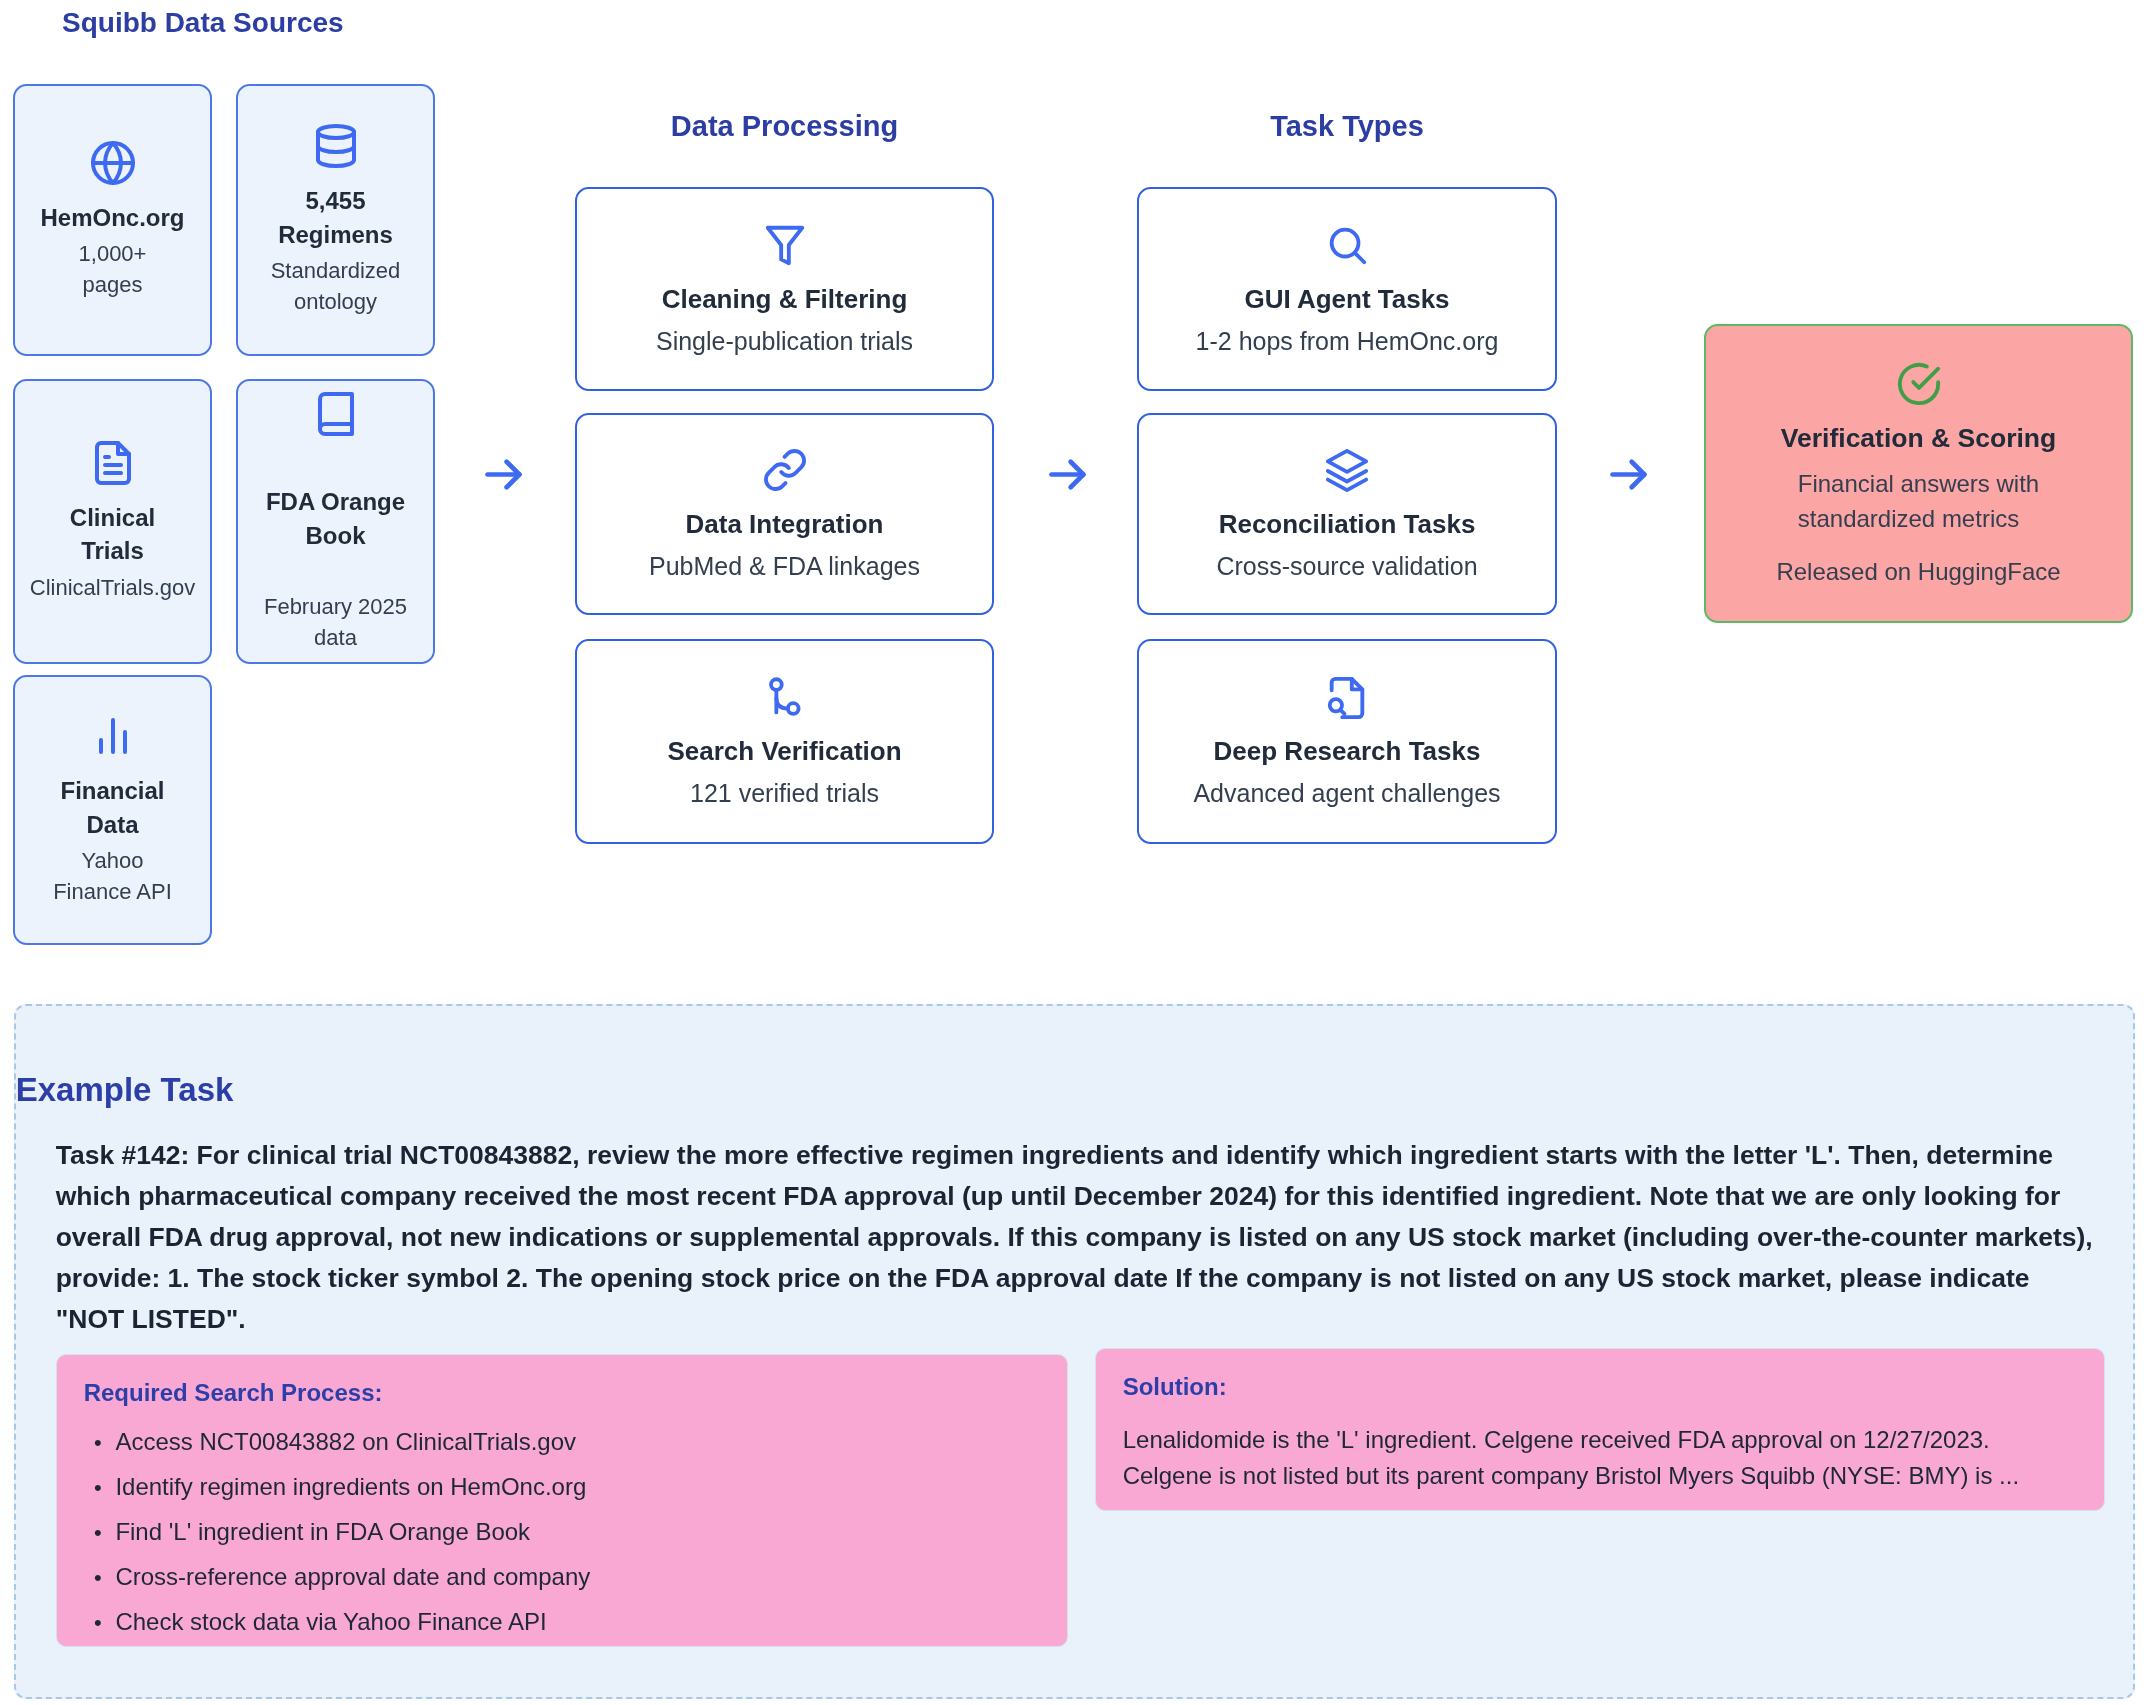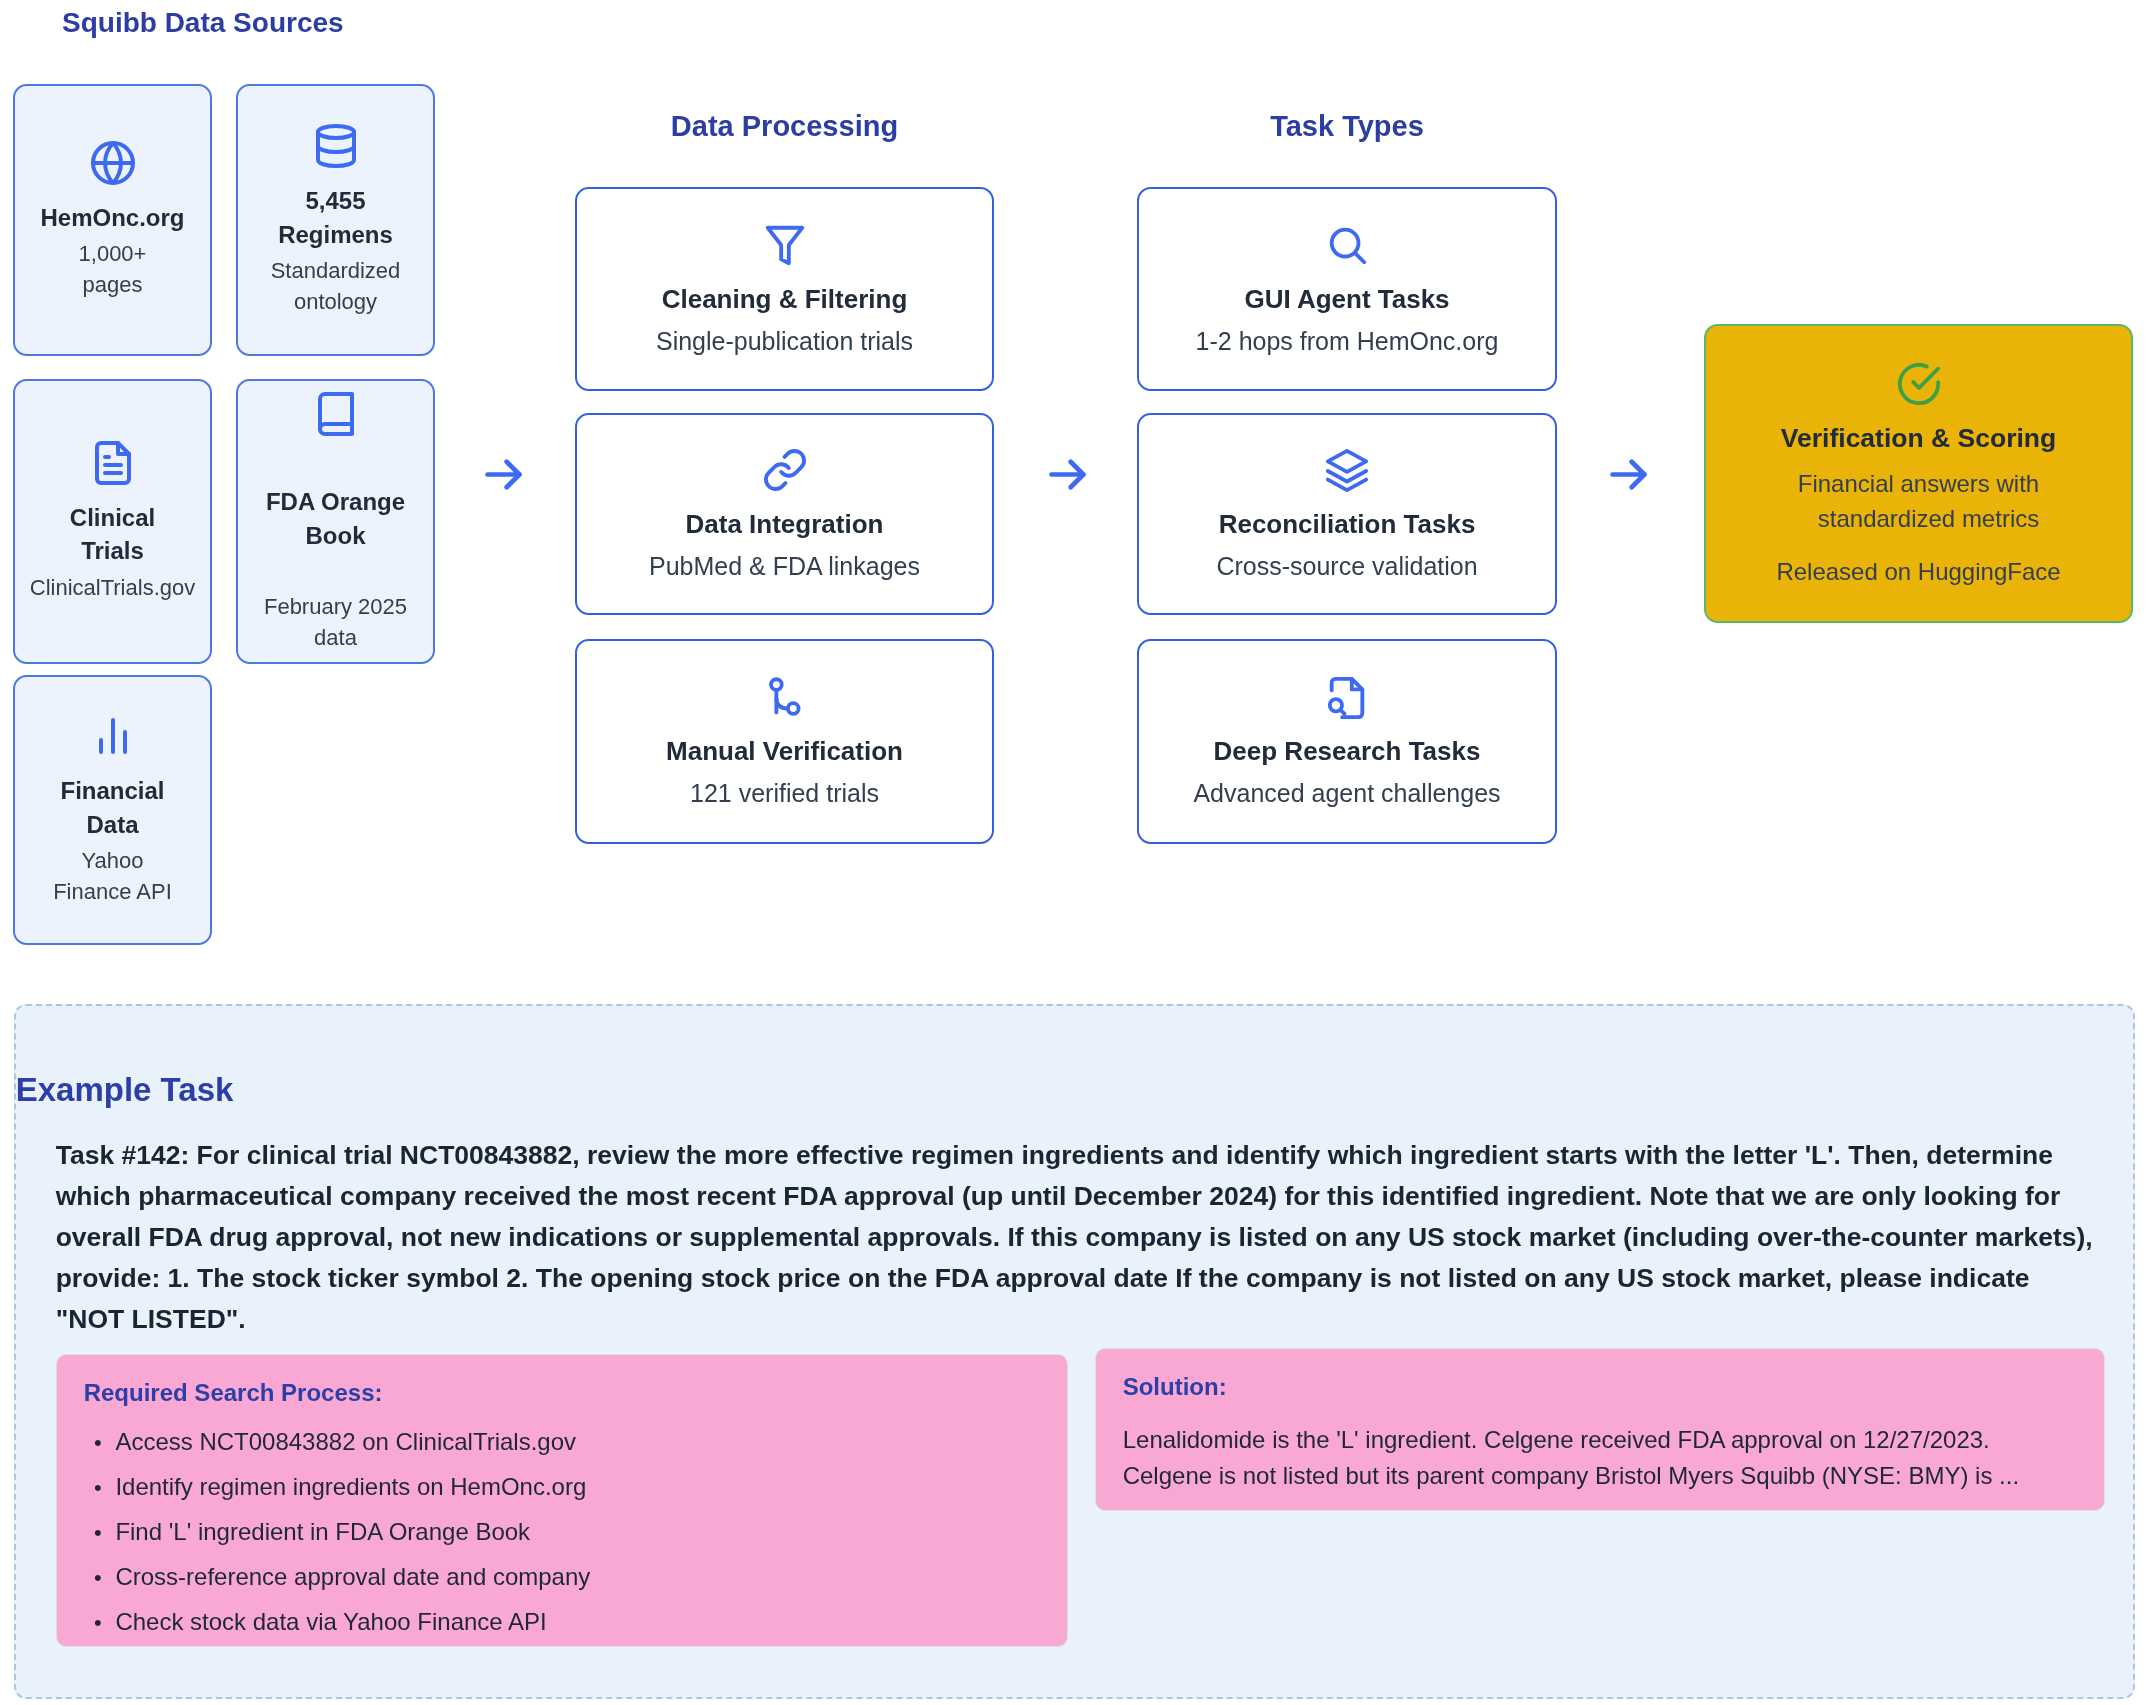--- a/index.html
+++ b/index.html
@@ -32,22 +32,22 @@
   .src-card .ic{color:var(--blue-icon);margin-bottom:13.7px;}
   .src-card .t{font-size:24px;font-weight:700;color:var(--dark);line-height:1.4;white-space:pre-line;}
   .src-card .s{font-size:22px;color:var(--dark2);line-height:1.4;margin-top:5.1px;white-space:pre-line;}
 
   .flow-box{position:absolute;border:2.6px solid var(--box-border);background:#fff;border-radius:13.7px;
     display:flex;flex-direction:column;align-items:center;justify-content:center;text-align:center;padding:10.3px;}
   .flow-box .ic{color:var(--blue-icon);margin-bottom:15.4px;}
   .flow-box .t{font-size:26px;font-weight:700;color:var(--dark);}
   .flow-box .s{font-size:25px;color:var(--dark2);margin-top:12px;}
 
-  .verif-box{position:absolute;border:2.6px solid var(--green-border);background:#eab308;border-radius:13.7px;
-    display:flex;flex-direction:column;align-items:center;justify-content:center;text-align:right;padding:25px;}
+  .verif-box{position:absolute;border:2.6px solid var(--green-border);background:#fca5a5;border-radius:13.7px;
+    display:flex;flex-direction:column;align-items:center;justify-content:center;text-align:left;padding:25px;}
   .verif-box .ic{color:var(--green-icon);margin-bottom:15.4px;}
   .verif-box .t{font-size:26.5px;font-weight:700;color:var(--dark);}
   .verif-box .s1{font-size:24px;color:var(--dark2);line-height:1.45;margin-top:13.7px;white-space:pre-line;}
   .verif-box .s2{font-size:24px;color:var(--dark2);margin-top:20.5px;}
 
   .arrow{position:absolute;color:var(--blue-icon);}
 
   .example-box{position:absolute;left:13.7px;top:1004px;width:2121px;height:695px;
     background:var(--ex-bg);border:2.6px dashed var(--ex-border);border-radius:12px;}
   .example-title{margin-top:65px;font-size:33px;font-weight:700;color:var(--panel-blue);}
@@ -171,21 +171,21 @@
 
   <div class="flow-box" style="left:575px;top:639px;width:419px;height:205px;">
     <span class="ic">
       <svg width="46" height="46" viewBox="0 0 24 24" fill="none" stroke="currentColor" stroke-width="2" stroke-linecap="round" stroke-linejoin="round">
           <circle cx="7.5" cy="5" r="2.8"></circle>
           <path d="M7.5 7.8V19.5"></path>
           <path d="M7.5 12c0 4.5 2.8 5.5 6 5.5"></path>
           <circle cx="16.3" cy="17.5" r="2.8"></circle>
         </svg>
     </span>
-    <div class="t">Manual Verification</div>
+    <div class="t">Search Verification</div>
     <div class="s">121 verified trials</div>
   </div>
 
   <span class="arrow" style="left:1043px;top:449px;">
     <svg width="51" height="51" viewBox="0 0 24 24" fill="none" stroke="currentColor" stroke-width="2.2" stroke-linecap="round" stroke-linejoin="round">
         <path d="M4 12h15"></path>
         <path d="m13 6 6 6-6 6"></path>
       </svg>
   </span>
 

